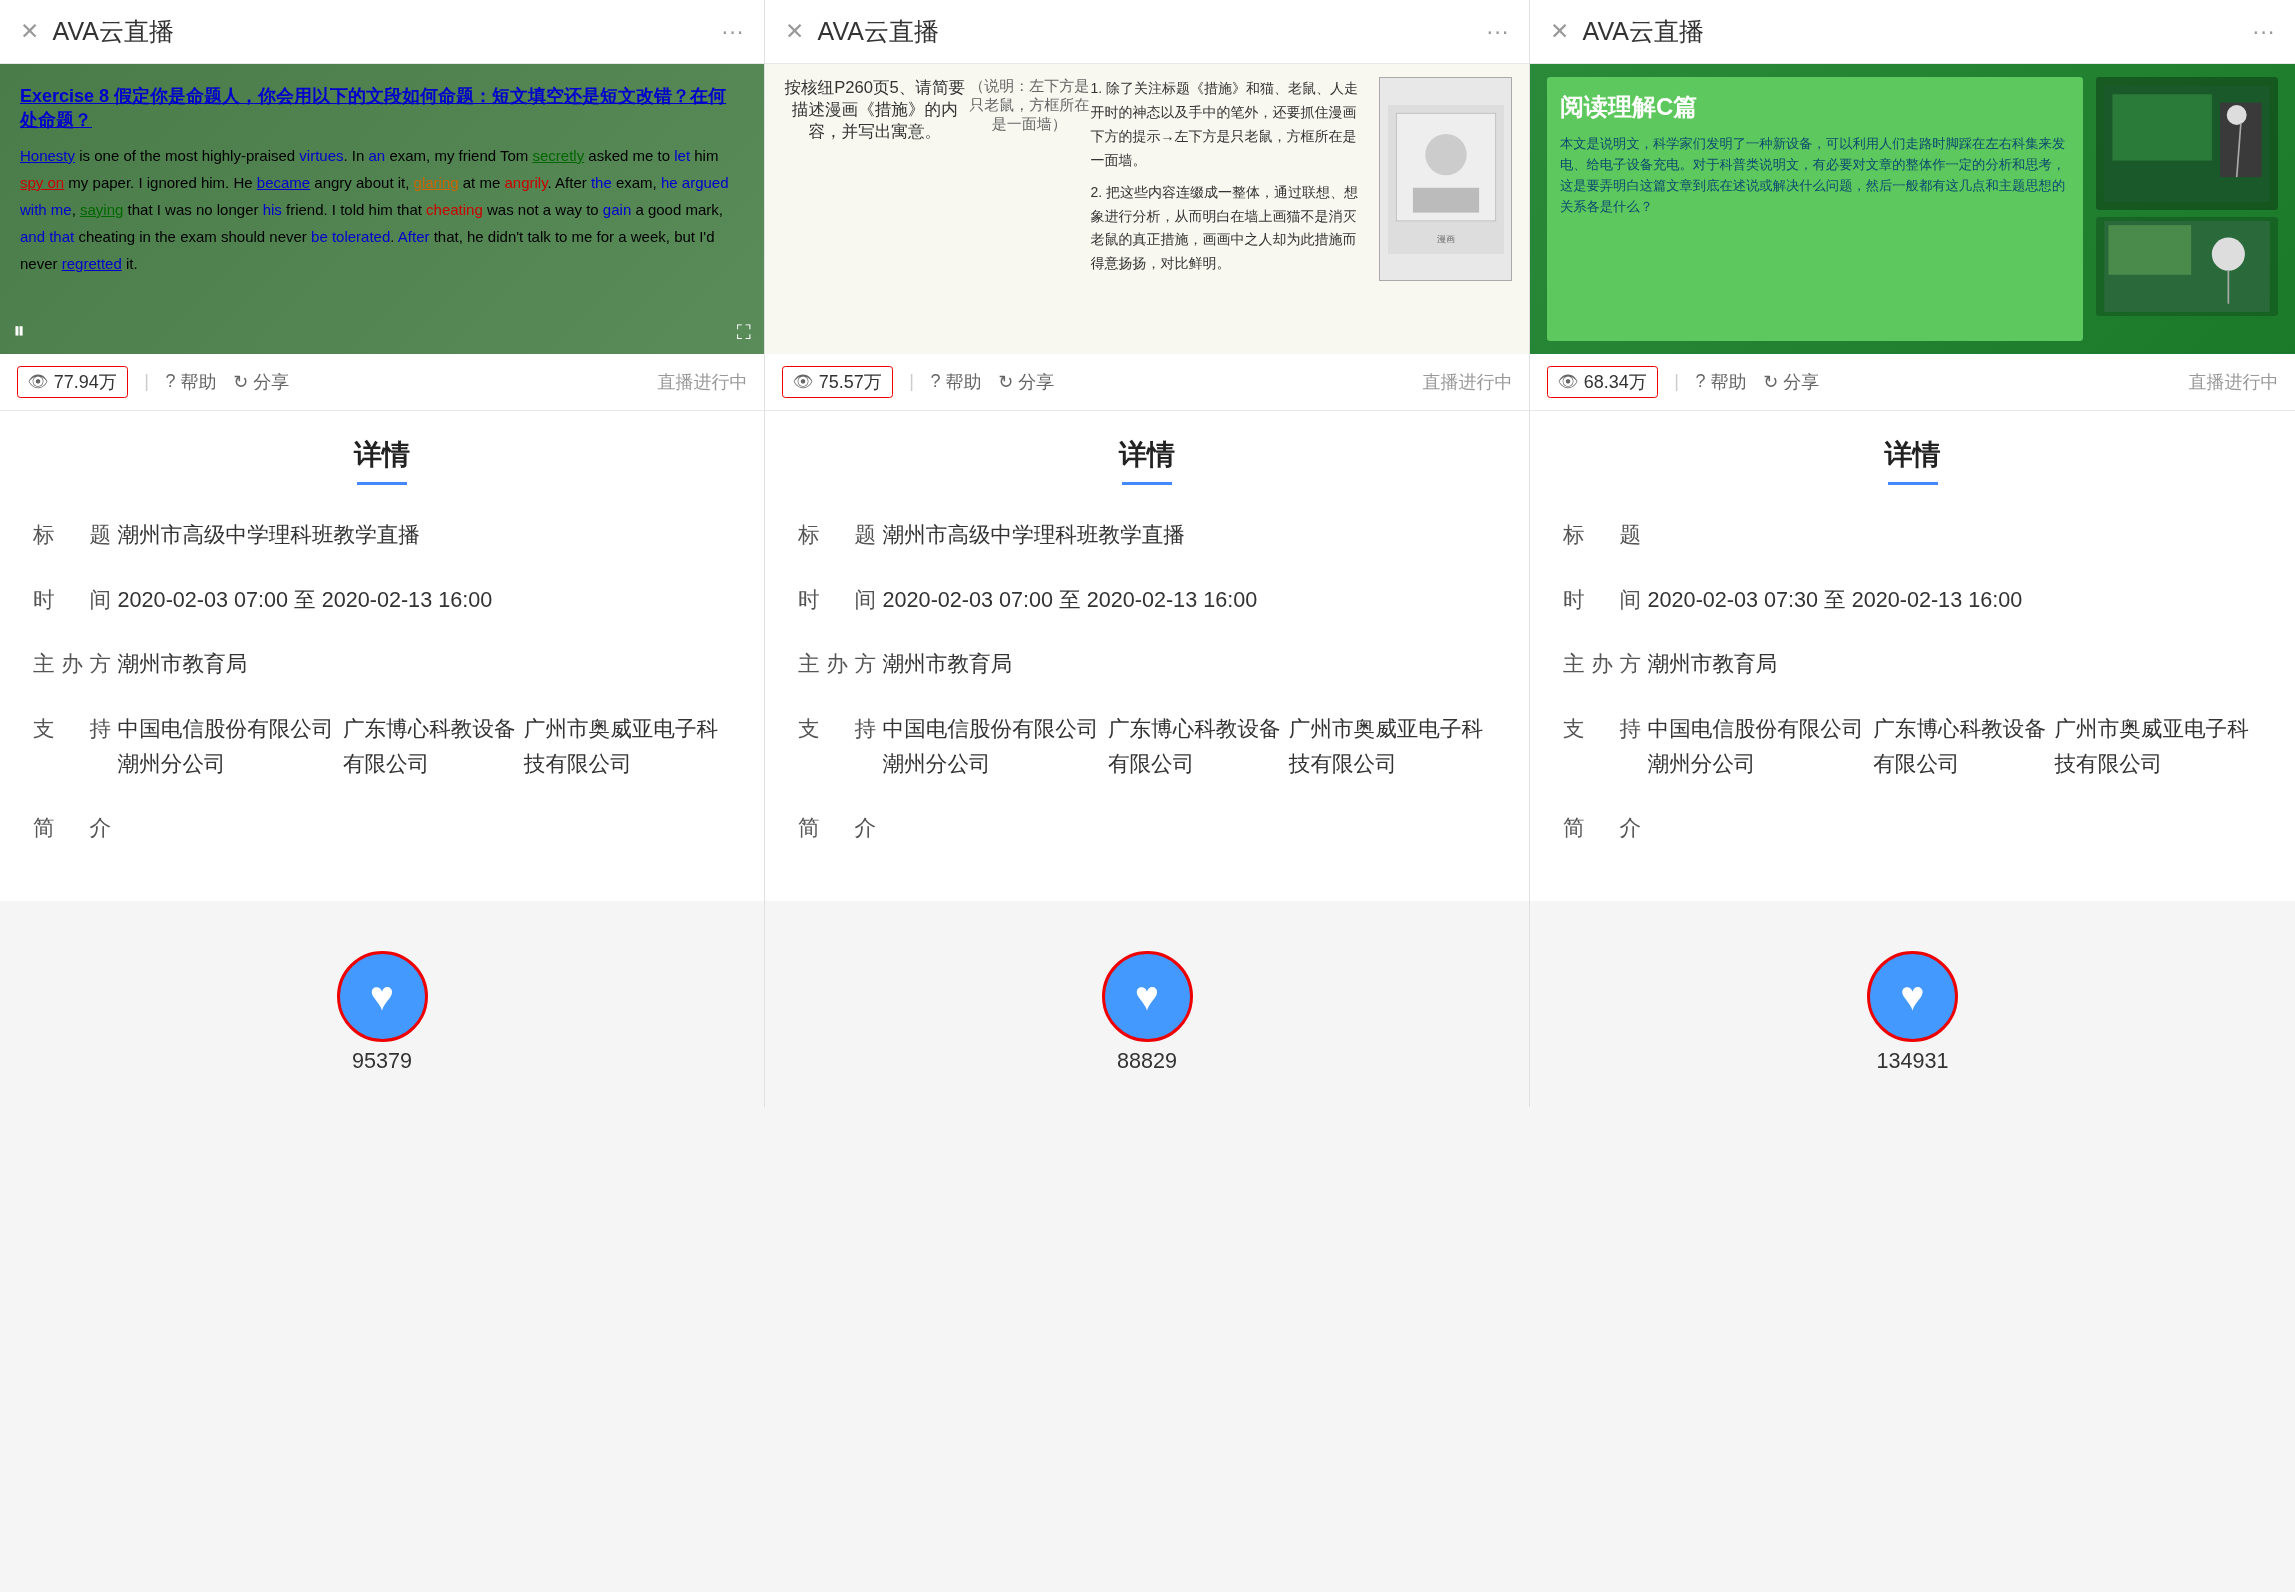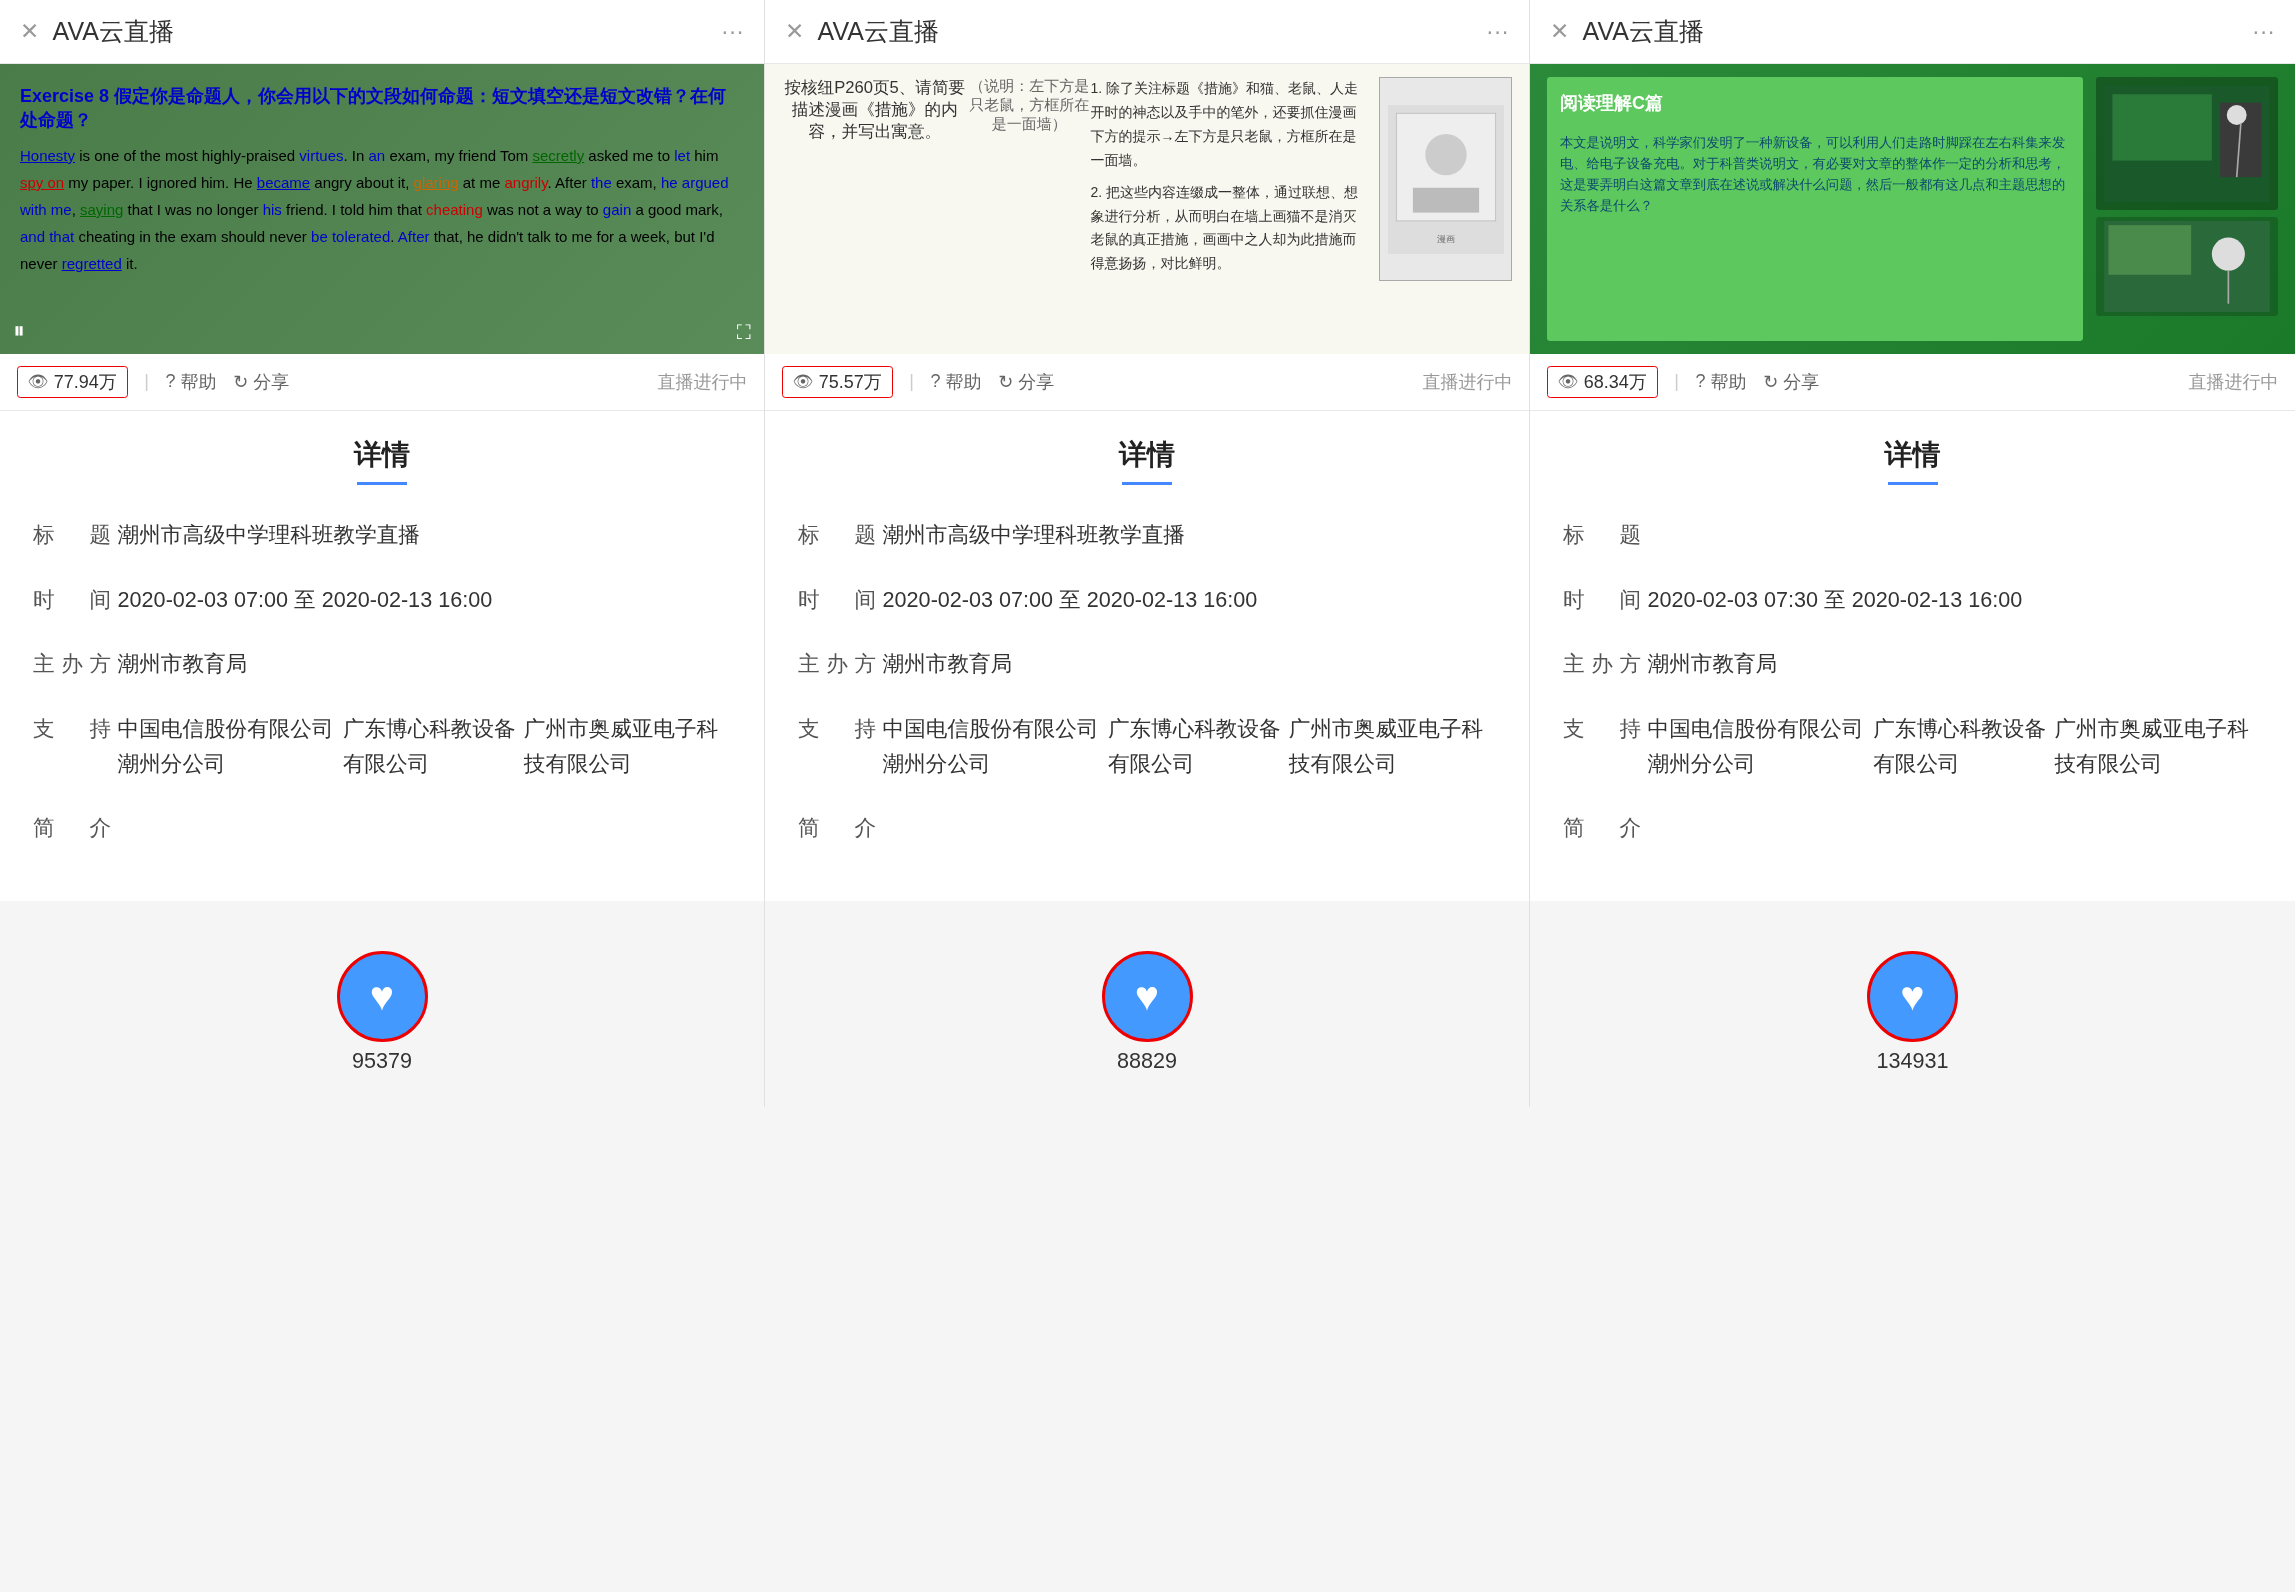--- a/index.html
+++ b/index.html
@@ -164,21 +164,21 @@
 <body>
 
 <div class="main-container">
 <div class="card">
       <div class="title-bar">
     <span class="close-icon">✕</span>
     <span class="title-text">AVA云直播</span>
     <span class="more-icon">···</span>
   </div>
       <div class="video-area" style="background: linear-gradient(135deg, rgb(74, 124, 74) 0%, rgb(90, 140, 90) 100%); padding: 20px; overflow-y: auto; display: flex; flex-direction: column; position: relative;">
-      <div style="font-size:18px;font-weight:bold;color:#00c;margin-bottom:10px;">Exercise 8 假定你是命题人，你会用以下的文段如何命题：短文填空还是短文改错？在何处命题？</div>
+      <div style="font-size:18px;font-weight:bold;color:#00c;text-decoration:underline;margin-bottom:10px;">Exercise 8 假定你是命题人，你会用以下的文段如何命题：短文填空还是短文改错？在何处命题？</div>
       <div style="font-size:15px;line-height:1.8;color:#000;">
         <span style="color:#00c;text-decoration:underline;">Honesty</span> is one of the most highly-praised <span style="color:#00c;">virtues</span>. In <span style="color:#00c;">an</span> exam, my friend Tom <span style="color:#006600;text-decoration:underline;">secretly</span> asked me to <span style="color:#00c;">let</span> him <span style="color:#cc0000;text-decoration:underline;">spy on</span> my paper. I ignored him. He <span style="color:#00c;text-decoration:underline;">became</span> angry about it, <span style="color:#cc6600;text-decoration:underline;">glaring</span> at me <span style="color:#cc0000;">angrily</span>. After <span style="color:#00c;">the</span> exam, <span style="color:#00c;">he argued with me</span>, <span style="color:#006600;text-decoration:underline;">saying</span> that I was no longer <span style="color:#00c;">his</span> friend. I told him that <span style="color:#cc0000;">cheating</span> was not a way to <span style="color:#00c;">gain</span> a good mark, <span style="color:#00c;">and that</span> cheating in the exam should never <span style="color:#00c;">be tolerated</span>. <span style="color:#00c;">After</span> that, he didn't talk to me for a week, but I'd never <span style="color:#00c;text-decoration:underline;">regretted</span> it.
       </div>
       <div style="position:absolute;bottom:10px;left:13.3px;">
         <span style="color:#fff;font-size:23px;">⏸</span>
       </div>
       <div style="position:absolute;bottom:10px;right:13.3px;">
         <span style="color:#fff;font-size:20px;">⛶</span>
       </div>
     </div>
@@ -318,21 +318,21 @@
   </div>
     </div>
     <div class="card">
       <div class="title-bar">
     <span class="close-icon">✕</span>
     <span class="title-text">AVA云直播</span>
     <span class="more-icon">···</span>
   </div>
       <div class="video-area" style="background: linear-gradient(135deg, rgb(42, 138, 58) 0%, rgb(26, 122, 42) 100%); padding: 13.3px 16.6px; display: flex; gap: 13.3px;">
       <div style="flex:1;background:#5dc85d;border-radius:3.3px;padding:13.3px;">
-        <div style="font-size:18px;font-weight:bold;color:#fff;margin-bottom:17px;">阅读理解C篇</div>
+        <div style="font-size:24px;font-weight:bold;color:#fff;margin-bottom:10px;">阅读理解C篇</div>
         <div style="font-size:13.3px;color:#0c4a6e;line-height:1.6;">本文是说明文，科学家们发明了一种新设备，可以利用人们走路时脚踩在左右科集来发电、给电子设备充电。对于科普类说明文，有必要对文章的整体作一定的分析和思考，这是要弄明白这篇文章到底在述说或解决什么问题，然后一般都有这几点和主题思想的关系各是什么？</div>
       </div>
       <div style="display:flex;flex-direction:column;gap:6.6px;">
         <div style="width:182px;height:133px;background:rgba(0,0,0,0.3);border-radius:3.3px;display:flex;align-items:center;justify-content:center;">
           <svg width="166" height="116" viewBox="0 0 200 140">
             <rect width="200" height="140" fill="#1a5a2a"></rect>
             <rect x="10" y="10" width="120" height="80" fill="#2a7a3a"></rect>
             <rect x="140" y="20" width="50" height="90" fill="#3a3a3a"></rect>
             <circle cx="160" cy="35" r="12" fill="#ddd"></circle>
             <line x1="165" y1="45" x2="160" y2="110" stroke="#aaa" stroke-width="2"></line>

